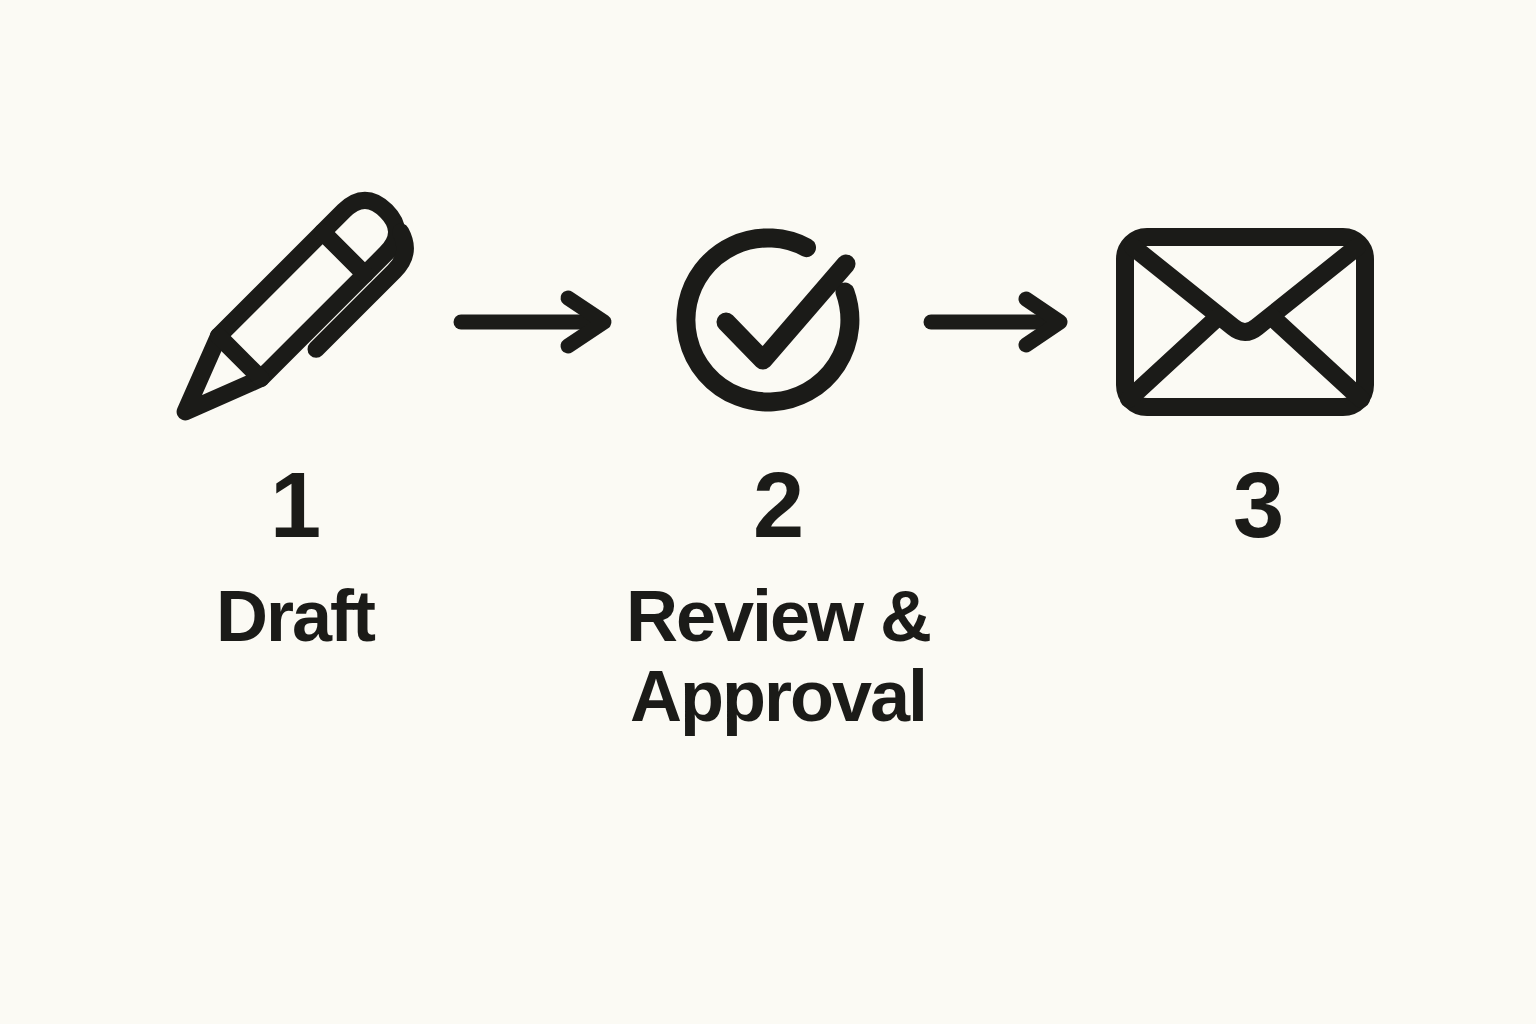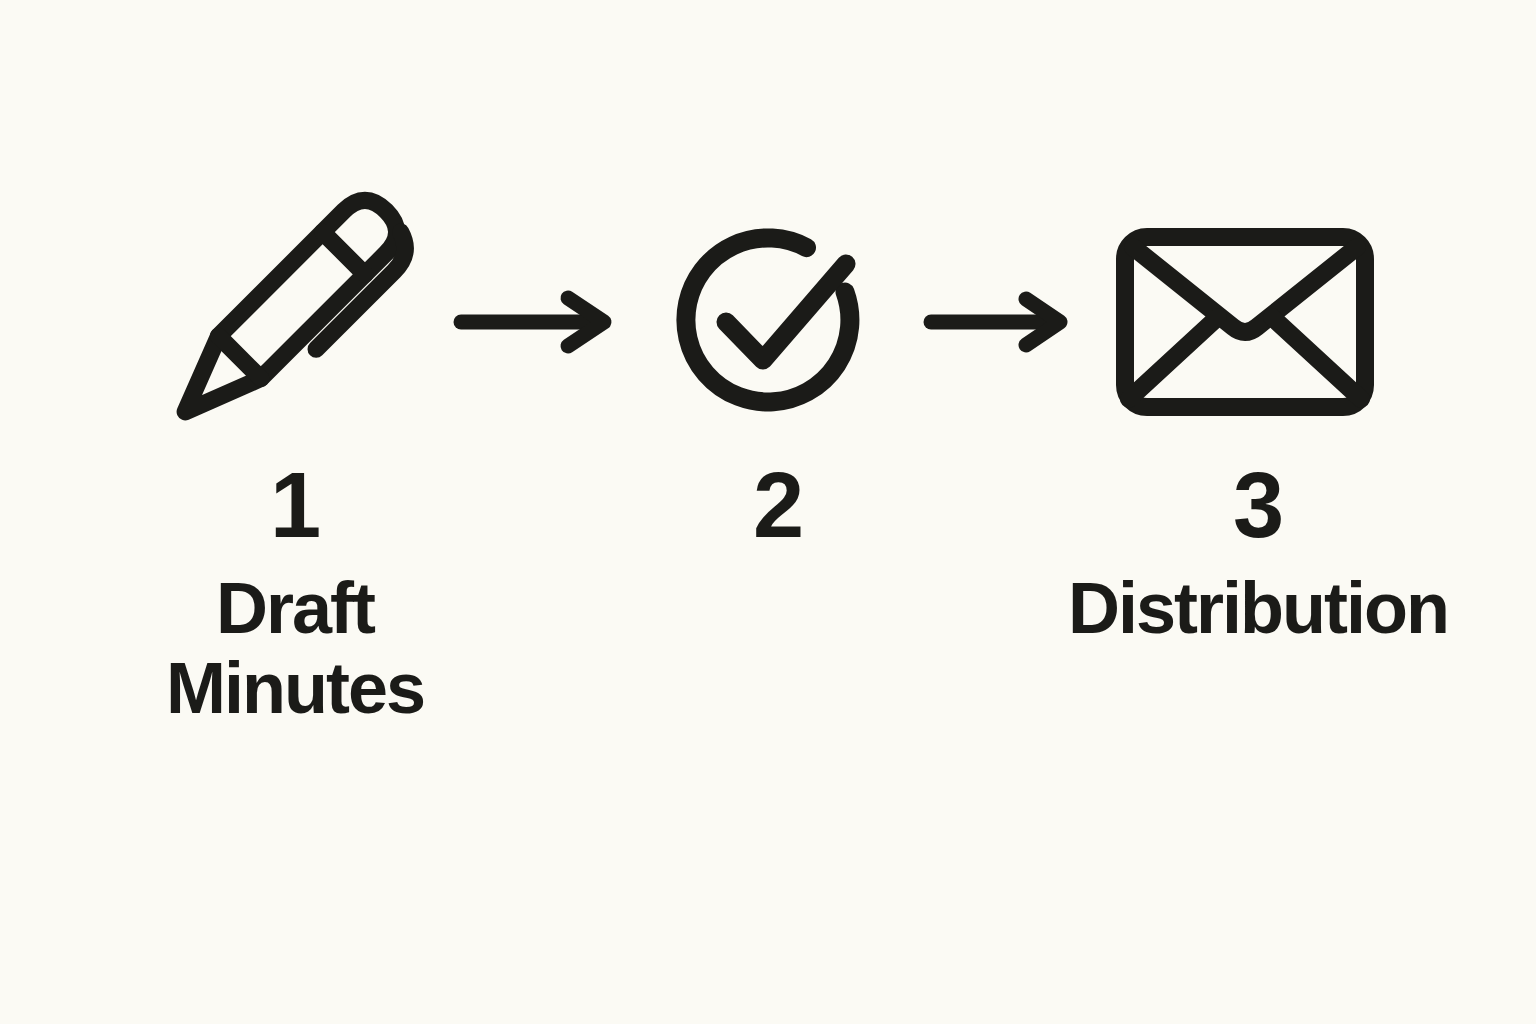--- a/index.html
+++ b/index.html
@@ -45,21 +45,21 @@
   .step-2 { left: 518px; }
   .step-3 { left: 998px; }
 
   .step-number {
     font-size: 92px;
     line-height: 94px;
     font-weight: bold;
     letter-spacing: -1px;
   }
   .step-label {
-    margin-top: 16px;
+    margin-top: 24px;
     font-size: 72px;
     line-height: 80px;
     font-weight: bold;
     letter-spacing: -2px;
     white-space: nowrap;
   }
 </style>
 </head>
 <body>
 
@@ -111,28 +111,30 @@
         <path d="M 14 172 L 103 90"></path>
         <path d="M 246 172 L 157 90"></path>
       </g>
     </svg>
   </div>
 
   <div class="step step-1">
     <div class="step-number">1</div>
     <div class="step-label">
       <div>Draft</div>
-      <div>Minutes</div>
     </div>
   </div>
 
   <div class="step step-2">
     <div class="step-number">2</div>
+    <div class="step-label">
+      <div>Review &amp;</div>
+      <div>Approval</div>
+    </div>
   </div>
 
   <div class="step step-3">
     <div class="step-number">3</div>
     <div class="step-label">
-      <div>Distribution</div>
     </div>
   </div>
 
 </div>
 
 </body></html>

